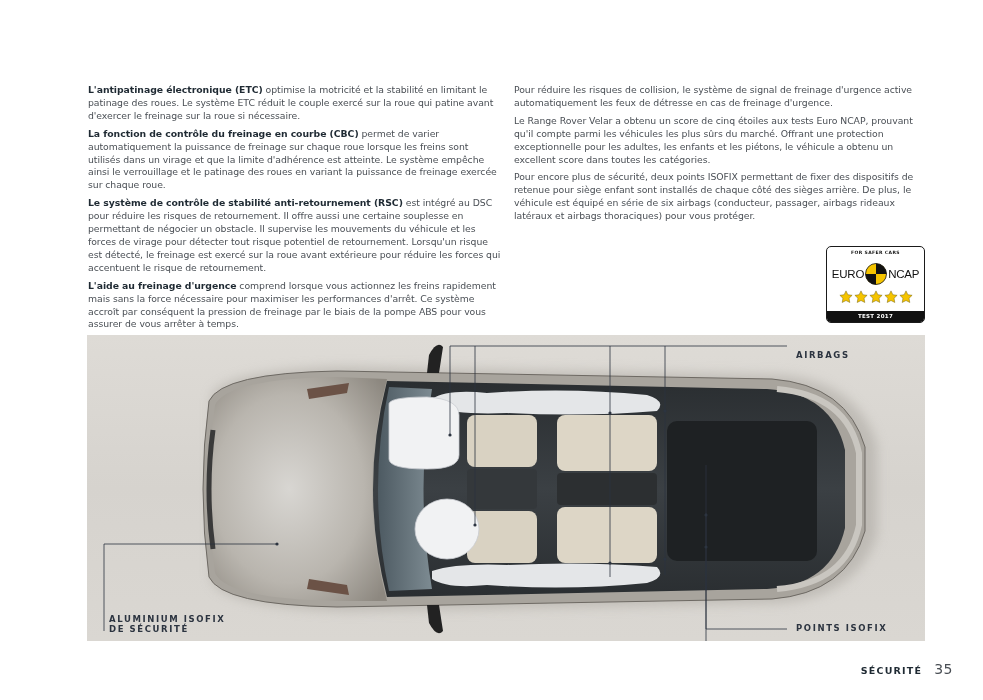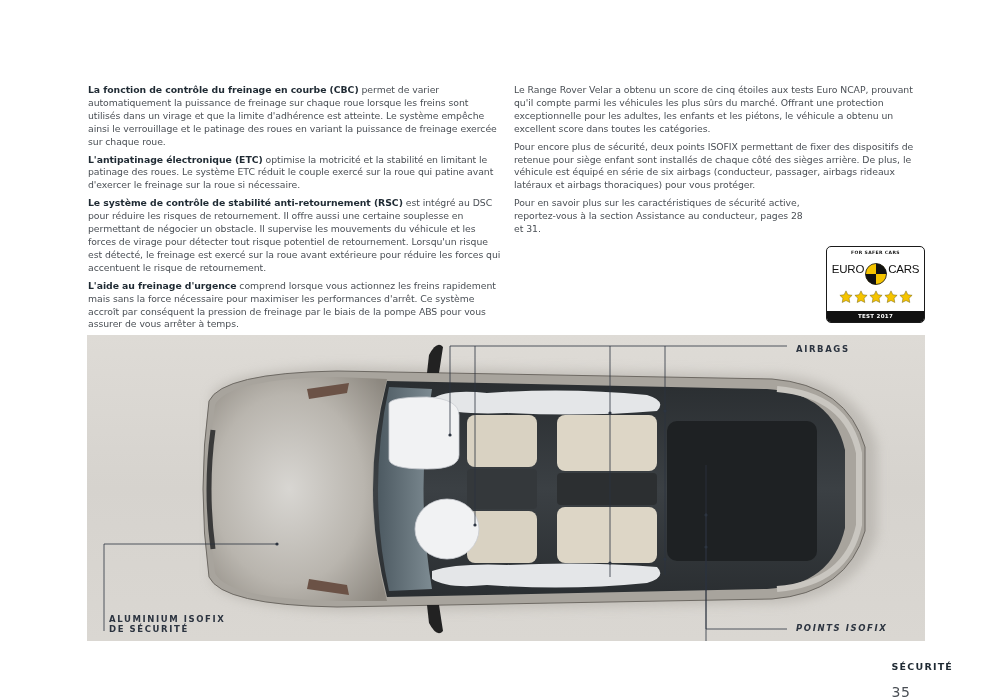--- a/index.html
+++ b/index.html
@@ -10,61 +10,61 @@
   .col-left { left: 88px; width: 415px; }
   .col-right { left: 514px; width: 414px; }
   .para { margin-bottom: 5px; }
   .para b { color: #1f2a33; font-weight: bold; }
 
   .ncap {
     position: absolute; left: 826px; top: 246px; width: 99px; height: 77px;
     border: 1.5px solid #1a1a1a; border-radius: 5px; background: #fff; overflow: hidden;
   }
   .ncap-tagline { position: absolute; top: 3px; left: 0; width: 100%; text-align: center; font-size: 4.5px; font-weight: bold; color: #111; letter-spacing: 0.4px; }
-  .ncap-row { position: absolute; top: 16px; left: 0; width: 100%; display: flex; justify-content: center; }
+  .ncap-row { position: absolute; top: 16px; left: 0; width: 100%; display: flex; align-items: center; justify-content: center; }
   .ncap-word { font-size: 11.5px; color: #111; font-family: "Liberation Sans", sans-serif; letter-spacing: -0.2px; }
   .ncap-dummy { width: 22px; height: 22px; margin: 0 1px; }
   .ncap-stars { position: absolute; top: 43px; left: 0; width: 100%; display: flex; justify-content: center; gap: 1px; }
   .ncap-star { width: 14px; height: 14px; }
   .ncap-footer { position: absolute; bottom: 0; left: 0; width: 100%; height: 11px; background: #111; color: #fff; font-size: 5.5px; font-weight: bold; text-align: center; line-height: 11px; letter-spacing: 0.3px; }
 
   .figure { position: absolute; left: 87px; top: 335px; width: 838px; height: 306px; background: linear-gradient(180deg,#dedbd6 0%,#d6d3ce 50%,#dad7d2 100%); overflow: hidden; }
   .figure svg.car { position: absolute; left: 0; top: 0; }
   .callout-label { position: absolute; font-size: 8.5px; letter-spacing: 1.6px; color: #2c3440; font-weight: bold; white-space: pre-line; line-height: 9.5px; }
 
-  .footer { position: absolute; top: 661px; right: 30px; display: flex; align-items: baseline; gap: 12px; flex-direction: column; }
+  .footer { position: absolute; top: 661px; right: 30px; display: flex; align-items: baseline; gap: 12px; }
   .footer-section { font-size: 9.5px; font-weight: bold; letter-spacing: 1.2px; color: #1f2a33; }
   .footer-page { font-size: 14px; color: #4a4f55; letter-spacing: 0.5px; }
 </style>
 </head>
 <body>
 
 <div class="col col-left">
+  <p class="para"><b>L'antipatinage électronique (ETC)</b><span> optimise la motricité et la stabilité en limitant le patinage des roues. Le système ETC réduit le couple exercé sur la roue qui patine avant d'exercer le freinage sur la roue si nécessaire.</span></p>
   <p class="para"><b>La fonction de contrôle du freinage en courbe (CBC)</b><span> permet de varier automatiquement la puissance de freinage sur chaque roue lorsque les freins sont utilisés dans un virage et que la limite d'adhérence est atteinte. Le système empêche ainsi le verrouillage et le patinage des roues en variant la puissance de freinage exercée sur chaque roue.</span></p>
-  <p class="para"><b>L'antipatinage électronique (ETC)</b><span> optimise la motricité et la stabilité en limitant le patinage des roues. Le système ETC réduit le couple exercé sur la roue qui patine avant d'exercer le freinage sur la roue si nécessaire.</span></p>
   <p class="para"><b>Le système de contrôle de stabilité anti-retournement (RSC)</b><span> est intégré au DSC pour réduire les risques de retournement. Il offre aussi une certaine souplesse en permettant de négocier un obstacle. Il supervise les mouvements du véhicule et les forces de virage pour détecter tout risque potentiel de retournement. Lorsqu'un risque est détecté, le freinage est exercé sur la roue avant extérieure pour réduire les forces qui accentuent le risque de retournement.</span></p>
   <p class="para"><b>L'aide au freinage d'urgence</b><span> comprend lorsque vous actionnez les freins rapidement mais sans la force nécessaire pour maximiser les performances d'arrêt. Ce système accroît par conséquent la pression de freinage par le biais de la pompe ABS pour vous assurer de vous arrêter à temps.</span></p>
 </div>
 
 <div class="col col-right">
+  <p class="para"><span>Pour réduire les risques de collision, le système de signal de freinage d'urgence active automatiquement les feux de détresse en cas de freinage d'urgence.</span></p>
   <p class="para"><span>Le Range Rover Velar a obtenu un score de cinq étoiles aux tests Euro NCAP, prouvant qu'il compte parmi les véhicules les plus sûrs du marché. Offrant une protection exceptionnelle pour les adultes, les enfants et les piétons, le véhicule a obtenu un excellent score dans toutes les catégories.</span></p>
   <p class="para"><span>Pour encore plus de sécurité, deux points ISOFIX permettant de fixer des dispositifs de retenue pour siège enfant sont installés de chaque côté des sièges arrière. De plus, le véhicule est équipé en série de six airbags (conducteur, passager, airbags rideaux latéraux et airbags thoraciques) pour vous protéger.</span></p>
-  <p class="para" style="width:300px"><span>Pour en savoir plus sur les caractéristiques de sécurité active, reportez-vous à la section Assistance au conducteur, pages 28 et 31.</span></p>
 </div>
 
 <div class="ncap">
   <div class="ncap-tagline">FOR SAFER CARS</div>
   <div class="ncap-row">
     <span class="ncap-word">EURO</span>
     <svg class="ncap-dummy" viewBox="0 0 22 22">
       <circle cx="11" cy="11" r="10.5" fill="#f5c400" stroke="#111" stroke-width="0.8"></circle>
       <path d="M11 0.5 A10.5 10.5 0 0 1 21.5 11 L11 11 Z" fill="#111"></path>
       <path d="M11 21.5 A10.5 10.5 0 0 1 0.5 11 L11 11 Z" fill="#111"></path>
     </svg>
-    <span class="ncap-word">CARS</span>
+    <span class="ncap-word">NCAP</span>
   </div>
   <div class="ncap-stars">
     <svg class="ncap-star" viewBox="0 0 24 24">
         <path d="M12 1.5l3.2 6.6 7.3 1-5.3 5.1 1.3 7.2L12 18l-6.5 3.4 1.3-7.2L1.5 9.1l7.3-1z" fill="#f5c400" stroke="#6b5a00" stroke-width="0.8"></path>
       </svg>
     <svg class="ncap-star" viewBox="0 0 24 24">
         <path d="M12 1.5l3.2 6.6 7.3 1-5.3 5.1 1.3 7.2L12 18l-6.5 3.4 1.3-7.2L1.5 9.1l7.3-1z" fill="#f5c400" stroke="#6b5a00" stroke-width="0.8"></path>
       </svg>
     <svg class="ncap-star" viewBox="0 0 24 24">
         <path d="M12 1.5l3.2 6.6 7.3 1-5.3 5.1 1.3 7.2L12 18l-6.5 3.4 1.3-7.2L1.5 9.1l7.3-1z" fill="#f5c400" stroke="#6b5a00" stroke-width="0.8"></path>
@@ -153,22 +153,22 @@
       <circle cx="388" cy="190" r="1.6"></circle>
       <circle cx="523" cy="78" r="1.6"></circle>
       <circle cx="523" cy="228" r="1.6"></circle>
       <circle cx="578" cy="76" r="1.6"></circle>
       <circle cx="578" cy="224" r="1.6"></circle>
       <circle cx="190" cy="209" r="1.6"></circle>
       <circle cx="619" cy="180" r="1.6"></circle>
       <circle cx="619" cy="212" r="1.6"></circle>
     </g>
   </svg>
-  <div class="callout-label" style="left:709px; top:10px;">AIRBAGS</div>
+  <div class="callout-label" style="left:709px; top:16px;">AIRBAGS</div>
   <div class="callout-label" style="left:22px; top:280px;">ALUMINIUM ISOFIX
 DE SÉCURITÉ</div>
-  <div class="callout-label" style="left:709px; top:289px;font-style:italic;">POINTS ISOFIX</div>
+  <div class="callout-label" style="left:709px; top:289px;">POINTS ISOFIX</div>
 </div>
 
 <div class="footer">
   <span class="footer-section">SÉCURITÉ</span>
   <span class="footer-page">35</span>
 </div>
 
 </body></html>

